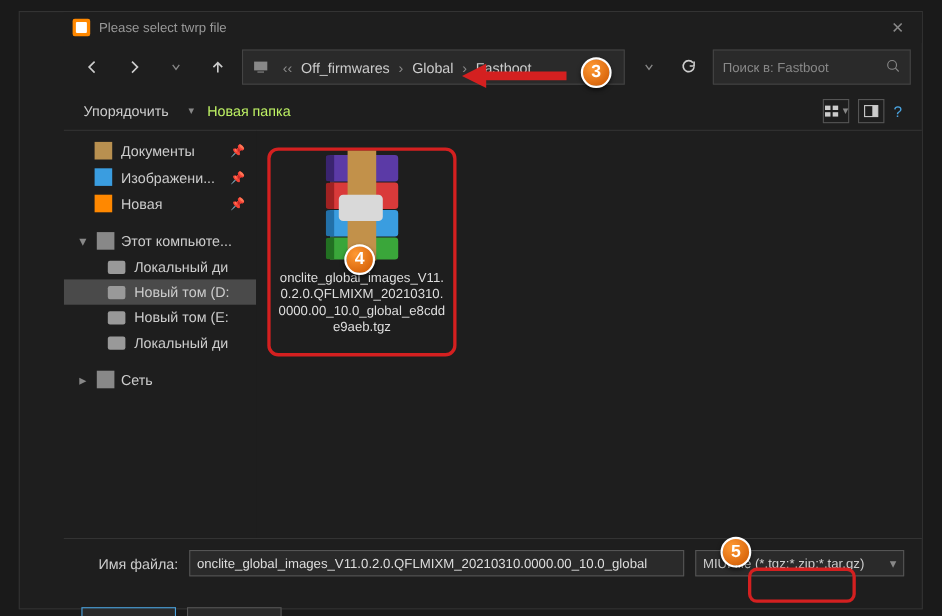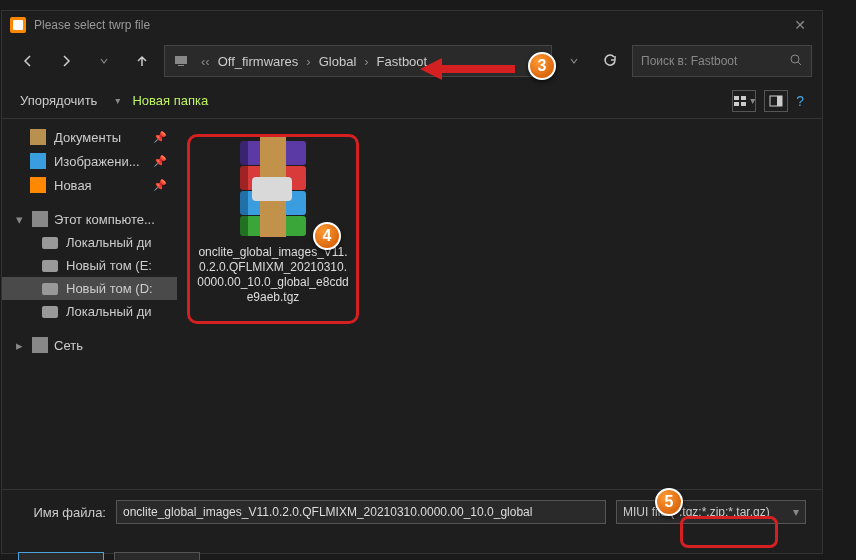--- a/index.html
+++ b/index.html
@@ -1,17 +1,17 @@
 <!DOCTYPE html>
 <html><head>
 <meta charset="utf-8">
 <style>
 * { margin: 0; padding: 0; box-sizing: border-box; font-family: "Segoe UI", Arial, sans-serif; }
 body { background: #1a1a1a; width: 856px; height: 560px; overflow: hidden; }
-.dialog { position: absolute; left: 1px; top: 10px; width: 822px; height: 544px; background: #1e1e1e; border: 1px solid #333; }
+.dialog { position: absolute; left: 17px; top: 10px; width: 822px; height: 544px; background: #1e1e1e; border: 1px solid #333; padding-left: 40px; }
 .titlebar { height: 28px; background: #1e1e1e; display: flex; align-items: center; padding: 0 8px; color: #999; font-size: 12px; }
 .titlebar .icon { width: 16px; height: 16px; background: #ff8800; border-radius: 2px; margin-right: 8px; display: flex; align-items: center; justify-content: center; }
 .titlebar .icon::before { content: ""; width: 10px; height: 10px; background: #fff; border-radius: 1px; }
 .titlebar .close { margin-left: auto; color: #888; font-size: 14px; cursor: pointer; padding: 0 8px; }
 .navbar { height: 44px; display: flex; align-items: center; padding: 0 10px; gap: 6px; }
 .nav-btn { width: 32px; height: 32px; display: flex; align-items: center; justify-content: center; color: #ccc; cursor: pointer; }
 .breadcrumb { flex: 1; height: 32px; background: #2a2a2a; border: 1px solid #444; display: flex; align-items: center; padding: 0 8px; color: #ccc; font-size: 13px; position: relative; }
 .breadcrumb .pc-icon { width: 16px; height: 16px; margin-right: 8px; }
 .breadcrumb .crumb { padding: 0 4px; }
 .breadcrumb .sep { color: #888; padding: 0 4px; }
@@ -181,27 +181,27 @@
 
       <div class="group">
         <span class="chev">▾</span>
         <span class="fico fico-pc" style="width:16px;height:16px"></span>
         <span>Этот компьюте...</span>
       </div>
       <div class="subitem">
         <span class="fico fico-drive" style="width:16px;height:12px"></span>
         <span>Локальный ди</span>
       </div>
+      <div class="subitem selected">
+        <span class="fico fico-drive" style="width:16px;height:12px"></span>
+        <span>Новый том (D:</span>
+      </div>
       <div class="subitem">
         <span class="fico fico-drive" style="width:16px;height:12px"></span>
         <span>Новый том (E:</span>
-      </div>
-      <div class="subitem selected">
-        <span class="fico fico-drive" style="width:16px;height:12px"></span>
-        <span>Новый том (D:</span>
       </div>
       <div class="subitem">
         <span class="fico fico-drive" style="width:16px;height:12px"></span>
         <span>Локальный ди</span>
       </div>
 
       <div class="group">
         <span class="chev">▸</span>
         <span class="fico fico-net" style="width:16px;height:16px"></span>
         <span>Сеть</span>

